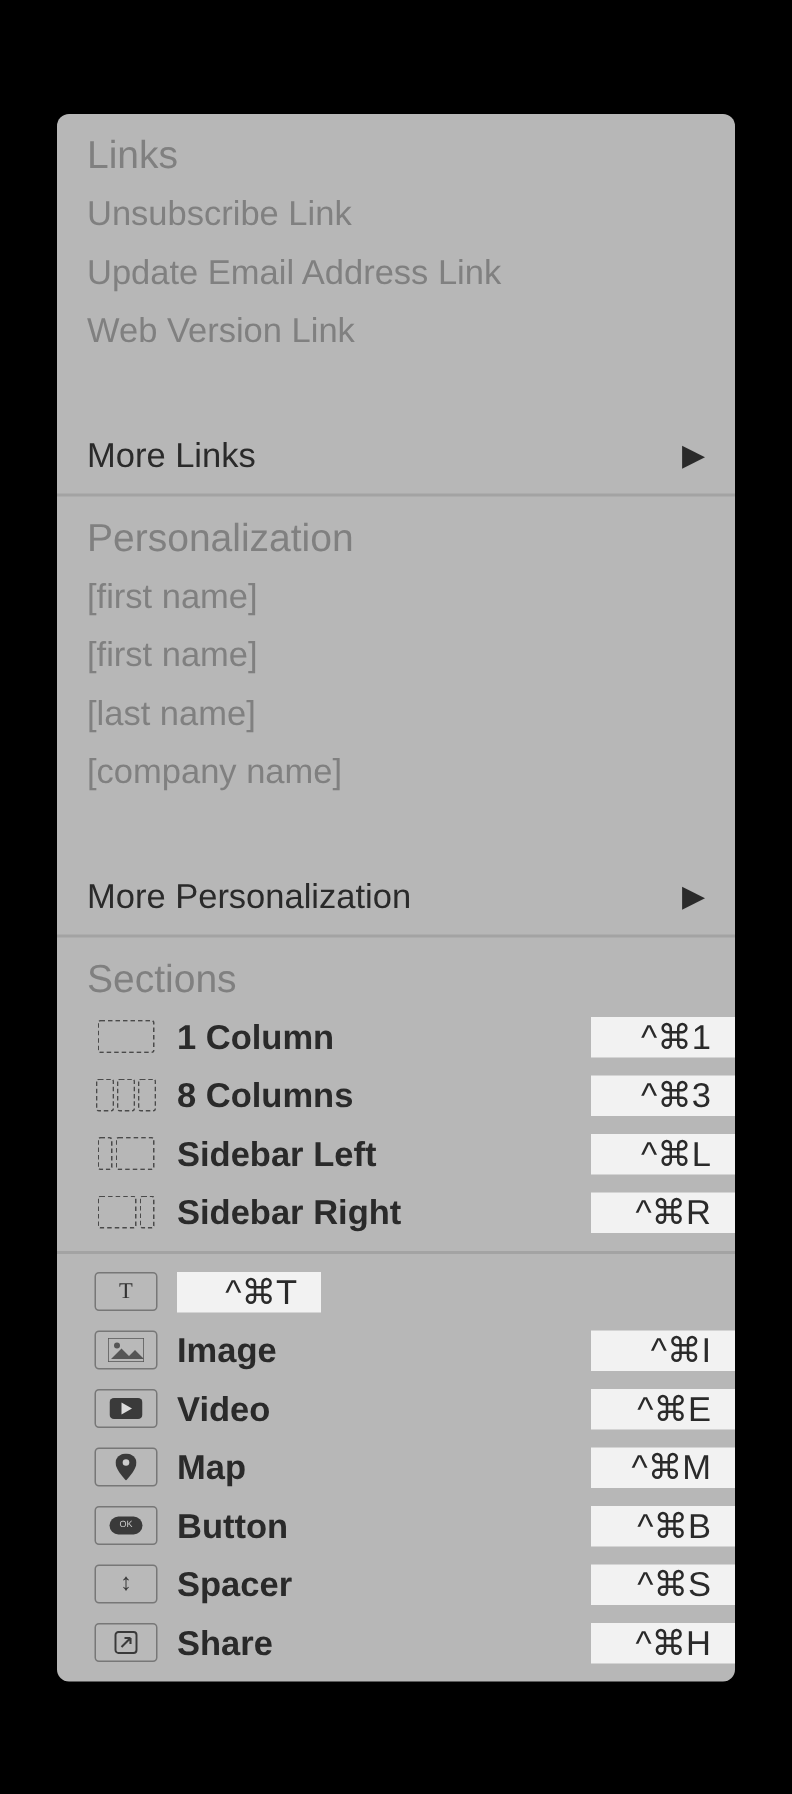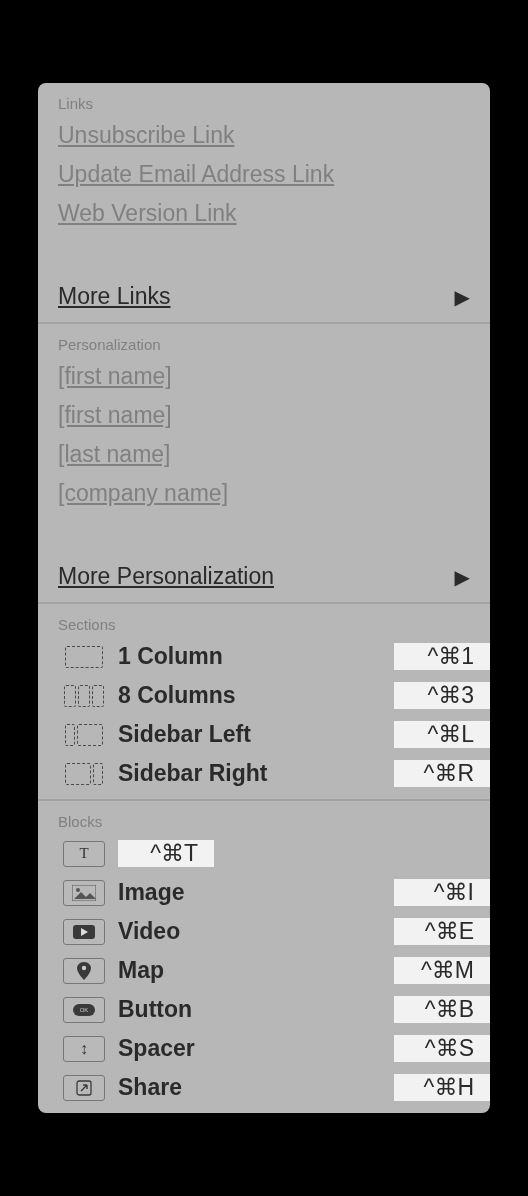--- a/index.html
+++ b/index.html
@@ -14,34 +14,34 @@
     }
     .menu {
       width: 452px;
       background: #b7b7b7;
       border-radius: 8px;
       box-shadow: 0 4px 20px rgba(0,0,0,0.5);
       overflow: hidden;
       padding: 6px 0;
     }
     .section-heading {
-      font-size: 15px;
+      font-size: 26px;
       color: #808080;
       padding: 6px 20px 4px 20px;
     }
     .menu-item {
       display: flex;
       align-items: center;
       padding: 6px 20px;
       font-size: 23px;
       cursor: default;
     }
     .menu-item.disabled { color: #808080; }
     .menu-item.enabled { color: #2a2a2a; margin-top: 44px; }
-    .menu-item .label { flex: 1; text-decoration: underline; }
+    .menu-item .label { flex: 1; }
     .submenu-arrow {
       font-size: 20px;
       color: #2a2a2a;
       margin-left: 8px;
     }
     .separator {
       height: 2px;
       background: #a3a3a3;
       margin: 6px 0;
     }
@@ -202,21 +202,20 @@
           <div class="dashed-rect a"></div>
           <div class="dashed-rect b"></div>
         </div>
       </div>
     <div class="label-col">Sidebar Right</div>
     <div class="shortcut">^⌘R</div>
   </div>
 
   <div class="separator"></div>
 
-  <div class="section-heading">Blocks</div>
 
   <div class="icon-menu-item">
     <div class="icon-cell">
         <div class="card text">
           <span style="font-family:serif;font-size:15px;">T</span>
         </div>
       </div>
     <div class="shortcut">^⌘T</div>
   </div>
 

